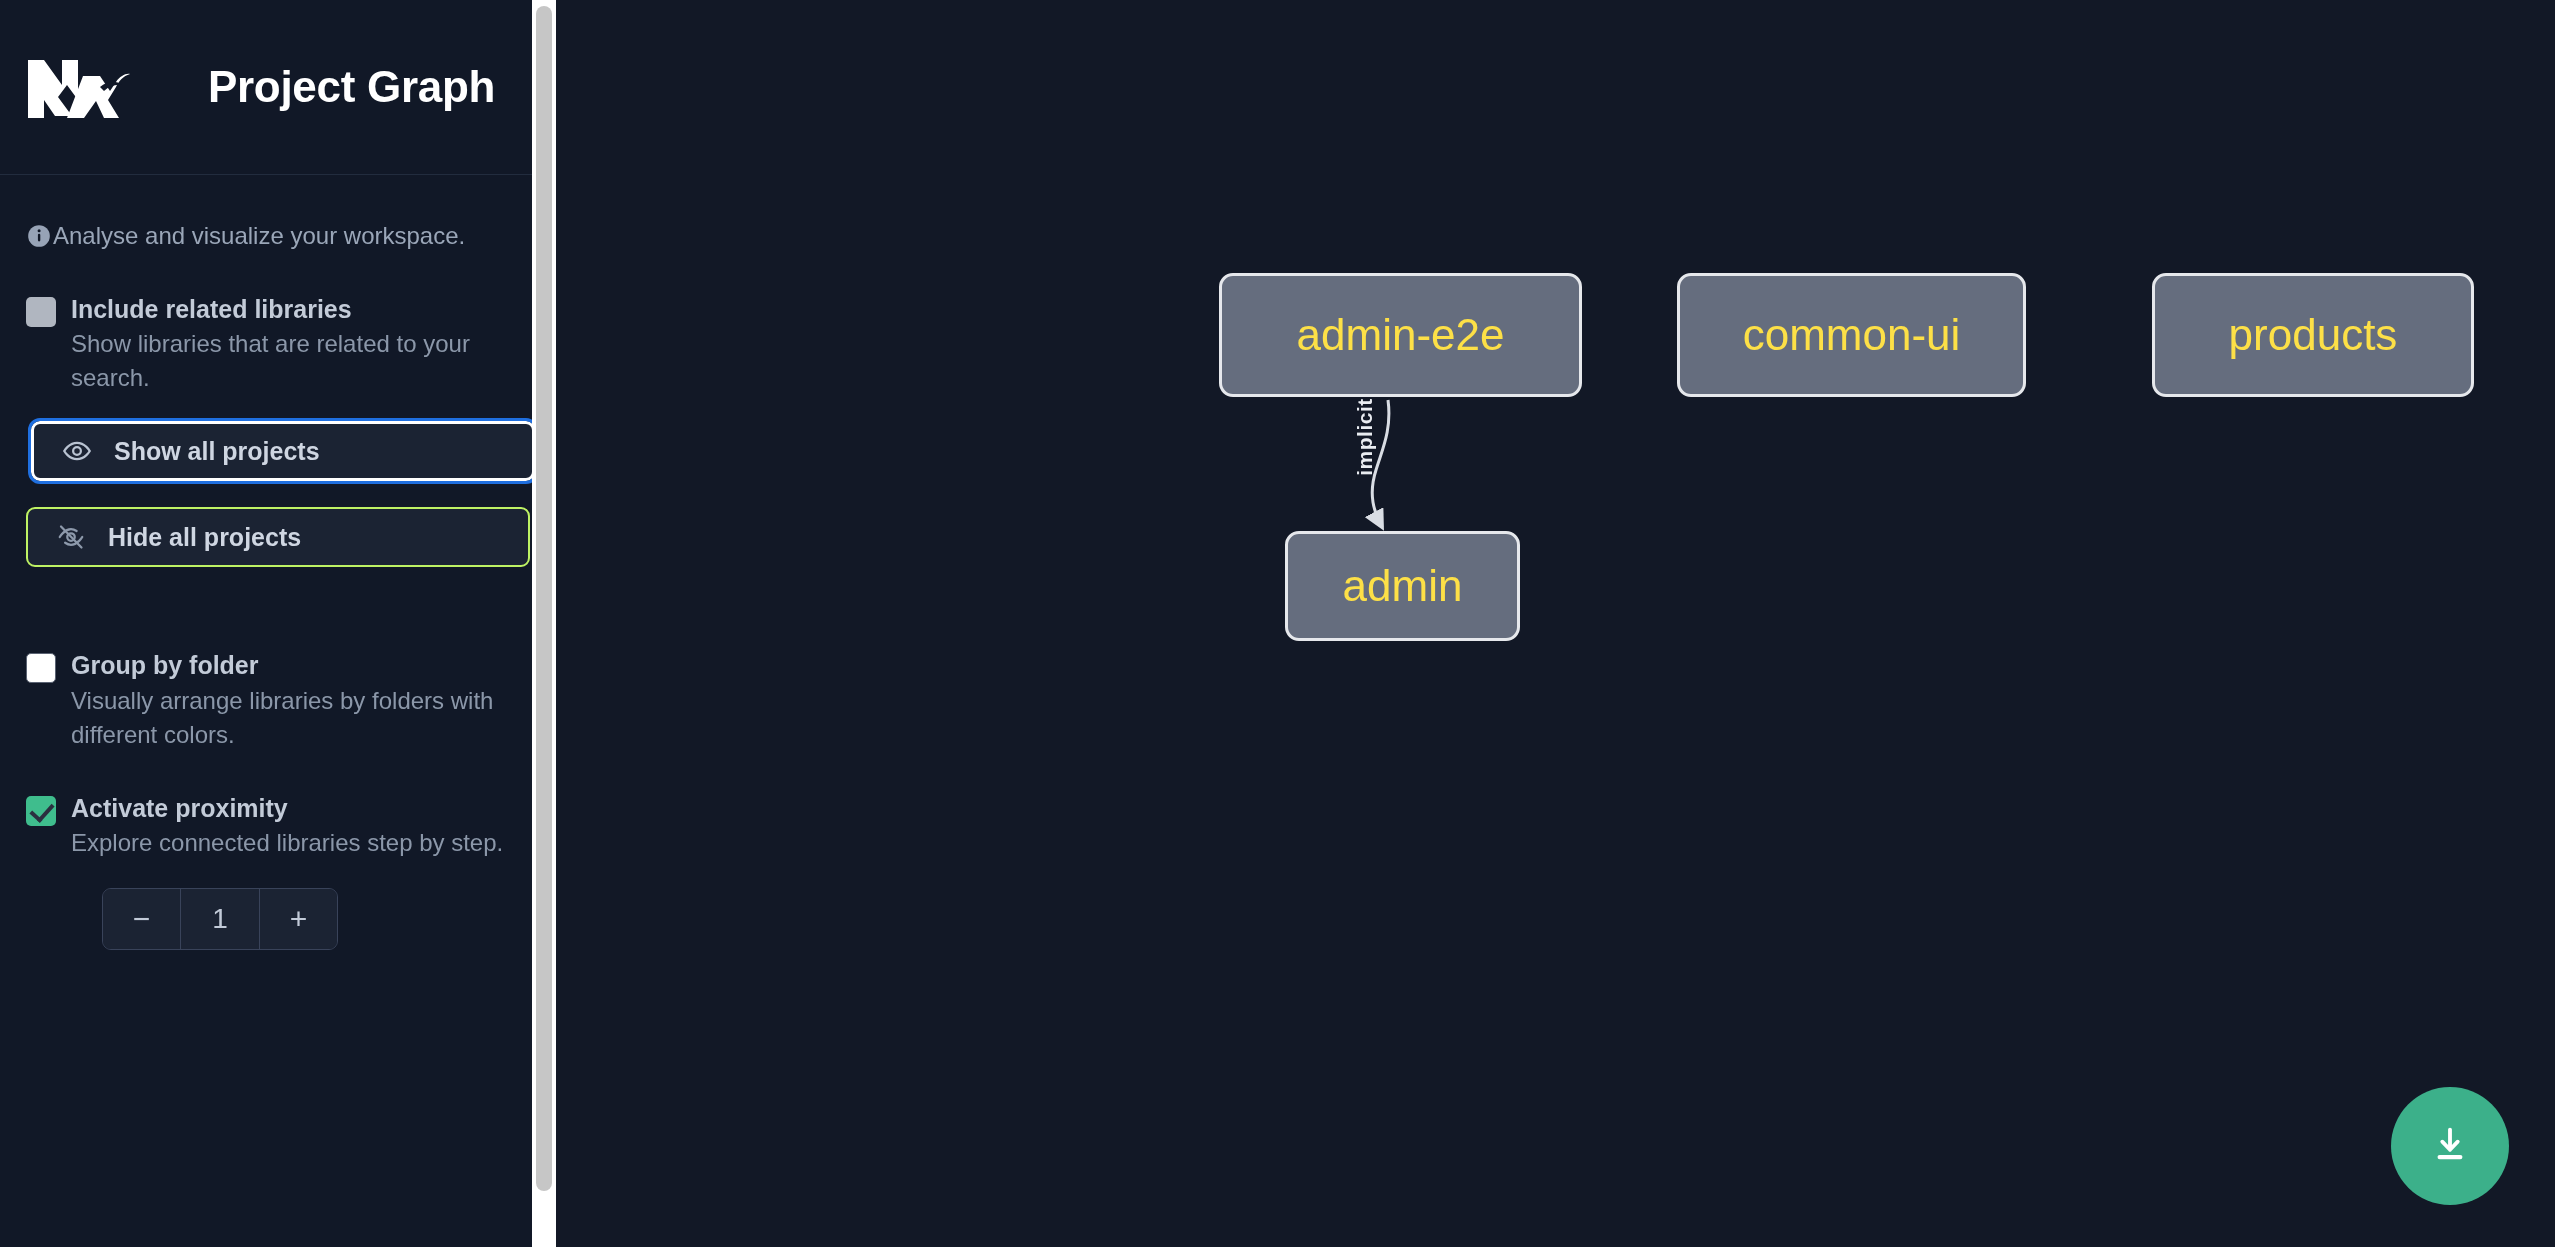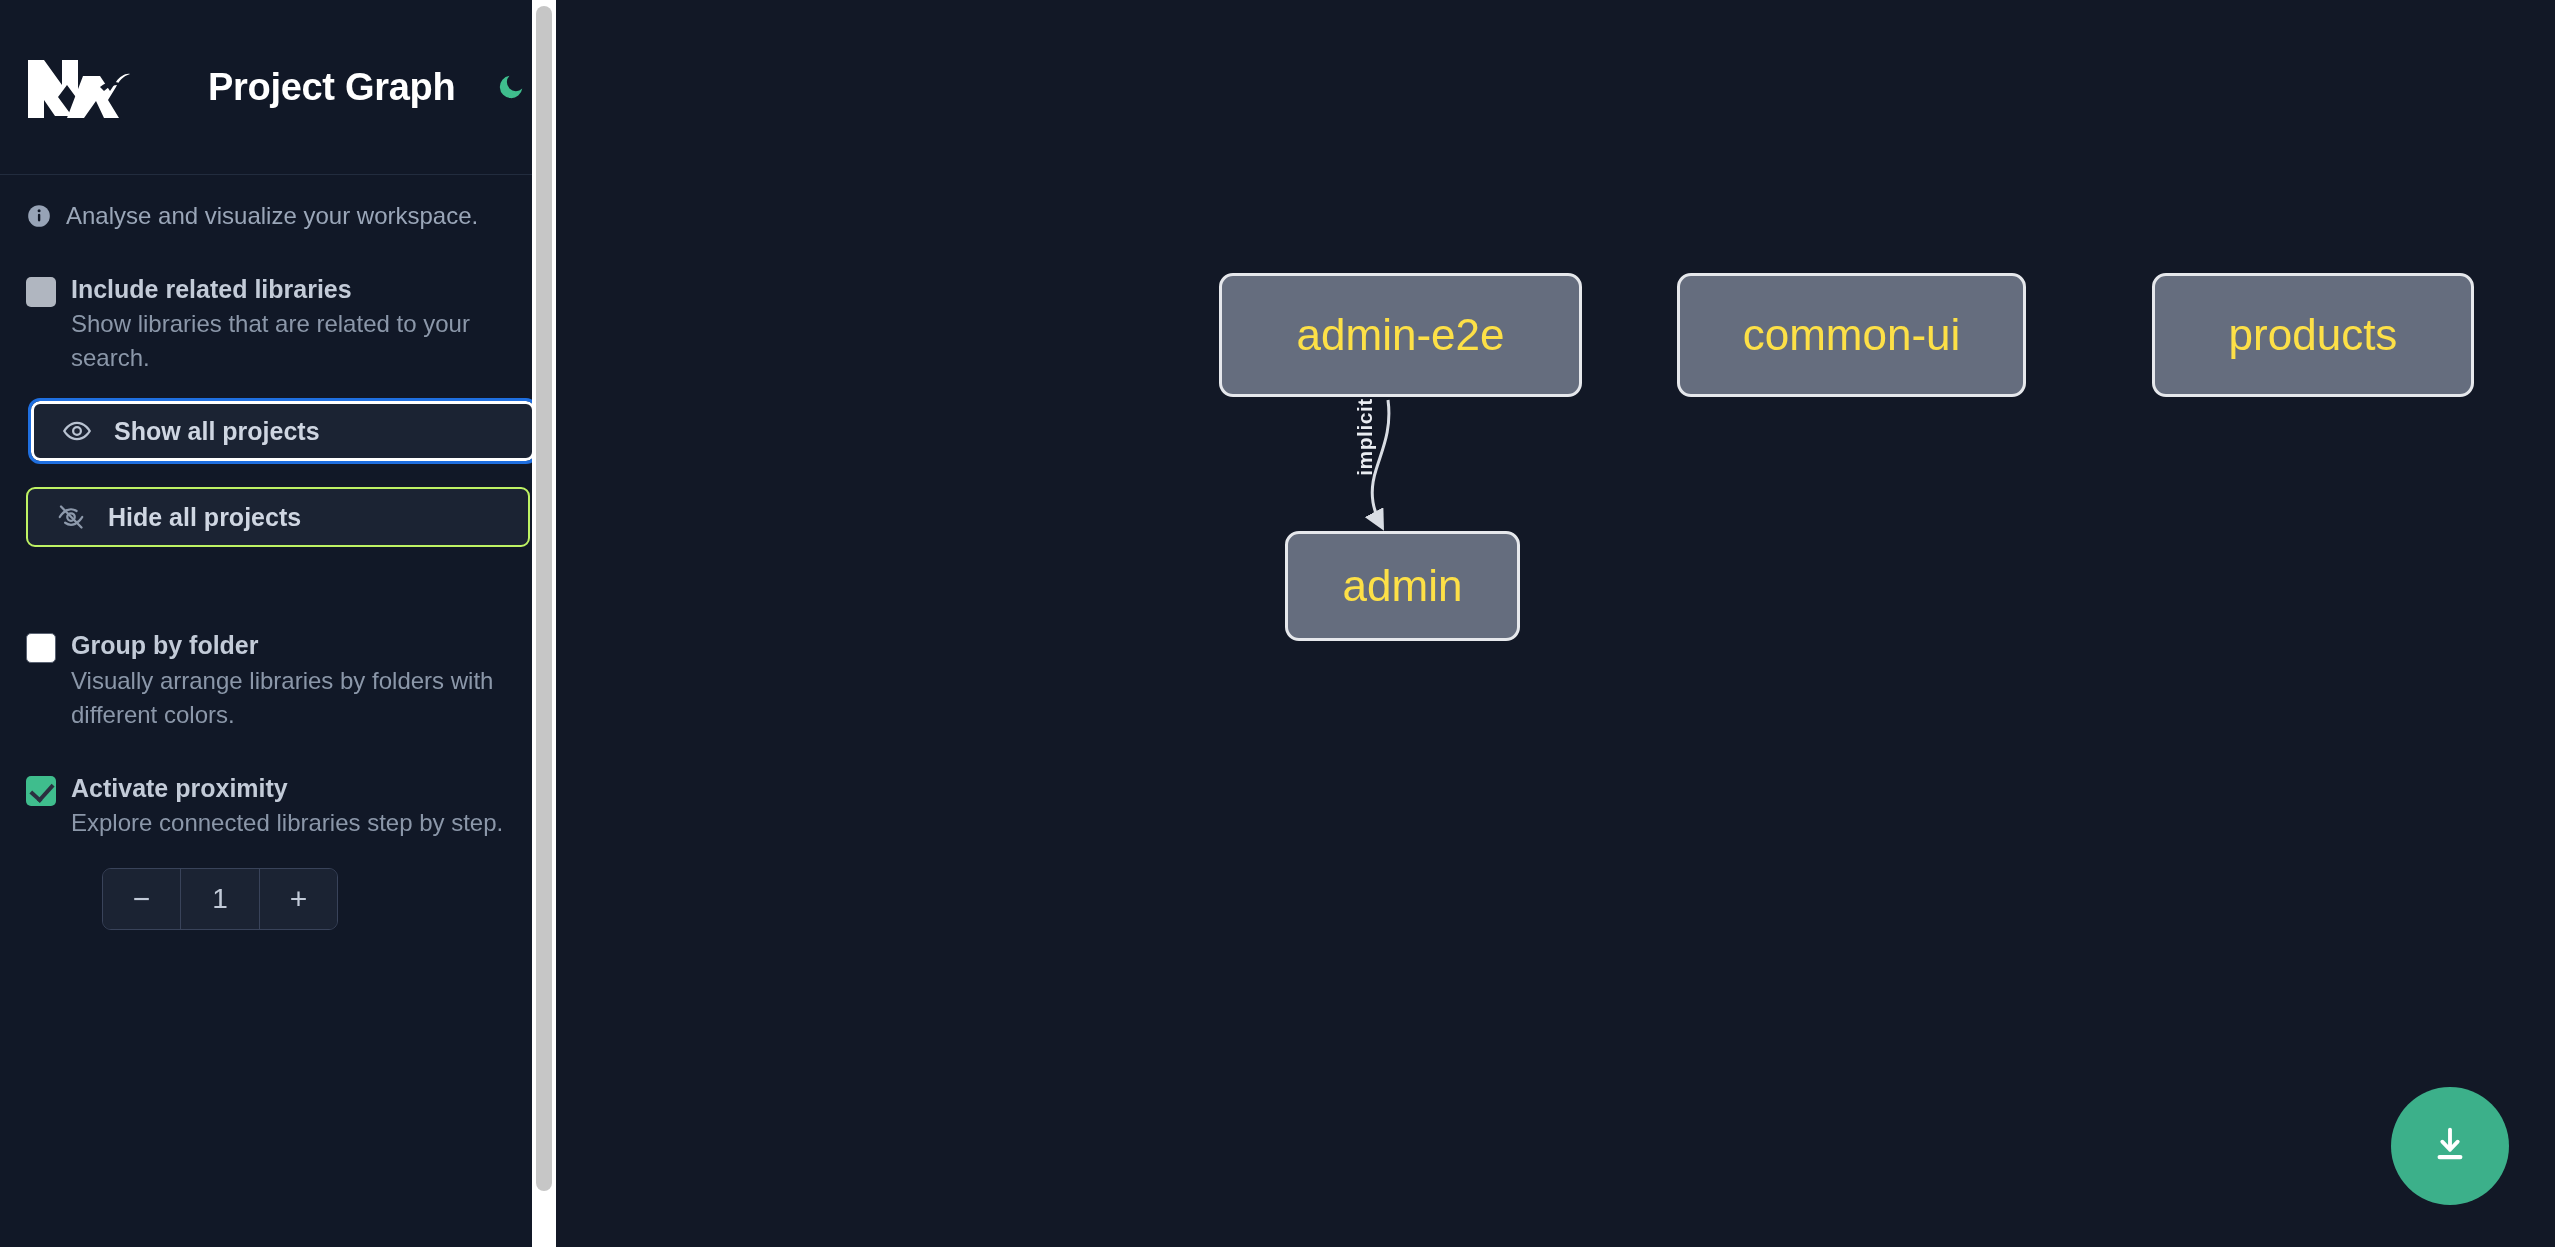--- a/index.html
+++ b/index.html
@@ -22,34 +22,34 @@
   }
   .sb-header {
     height: 175px;
     display: flex; align-items: center;
     padding-left: 26px;
     border-bottom: 1px solid #222c3e;
     flex: 0 0 175px;
   }
   .nx-logo { width: 104px; height: 62px; flex: 0 0 104px; }
   .app-title {
-    font-size: 38px; font-weight: 700; color: #ffffff;
+    font-size: 44px; font-weight: 700; color: #ffffff;
     margin-left: 78px; letter-spacing: -0.3px; white-space: nowrap;
   }
   .theme-toggle {
     margin-left: 36px; width: 40px; height: 40px;
     display: flex; align-items: center; justify-content: center;
     cursor: pointer;
   }
 
   .sb-body { padding: 0 26px; position: relative; }
 
   .tagline {
-    display: flex; align-items: center; gap: 14px;
-    margin-top: 24px; height: 34px;
+    display: flex; align-items: center; gap: 1px;
+    margin-top: 44px; height: 34px;
   }
   .tagline .info-ic { flex: 0 0 26px; width: 26px; height: 26px; }
   .tagline-text { font-size: 24px; color: #9aa6b8; white-space: nowrap; }
 
   .filter-row {
     margin-top: 56px;
     height: 62px;
     display: flex; align-items: stretch;
     background: #1b2333;
     border-radius: 9px;

